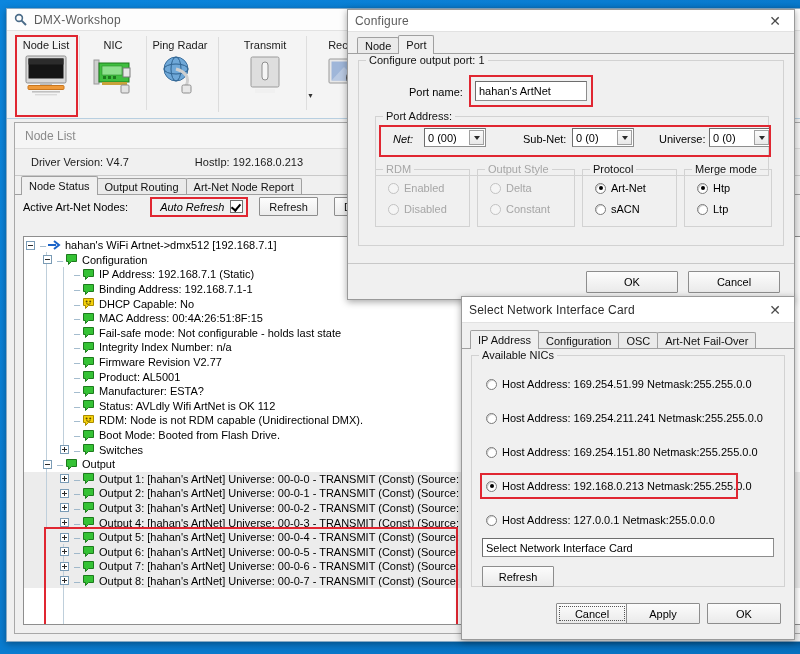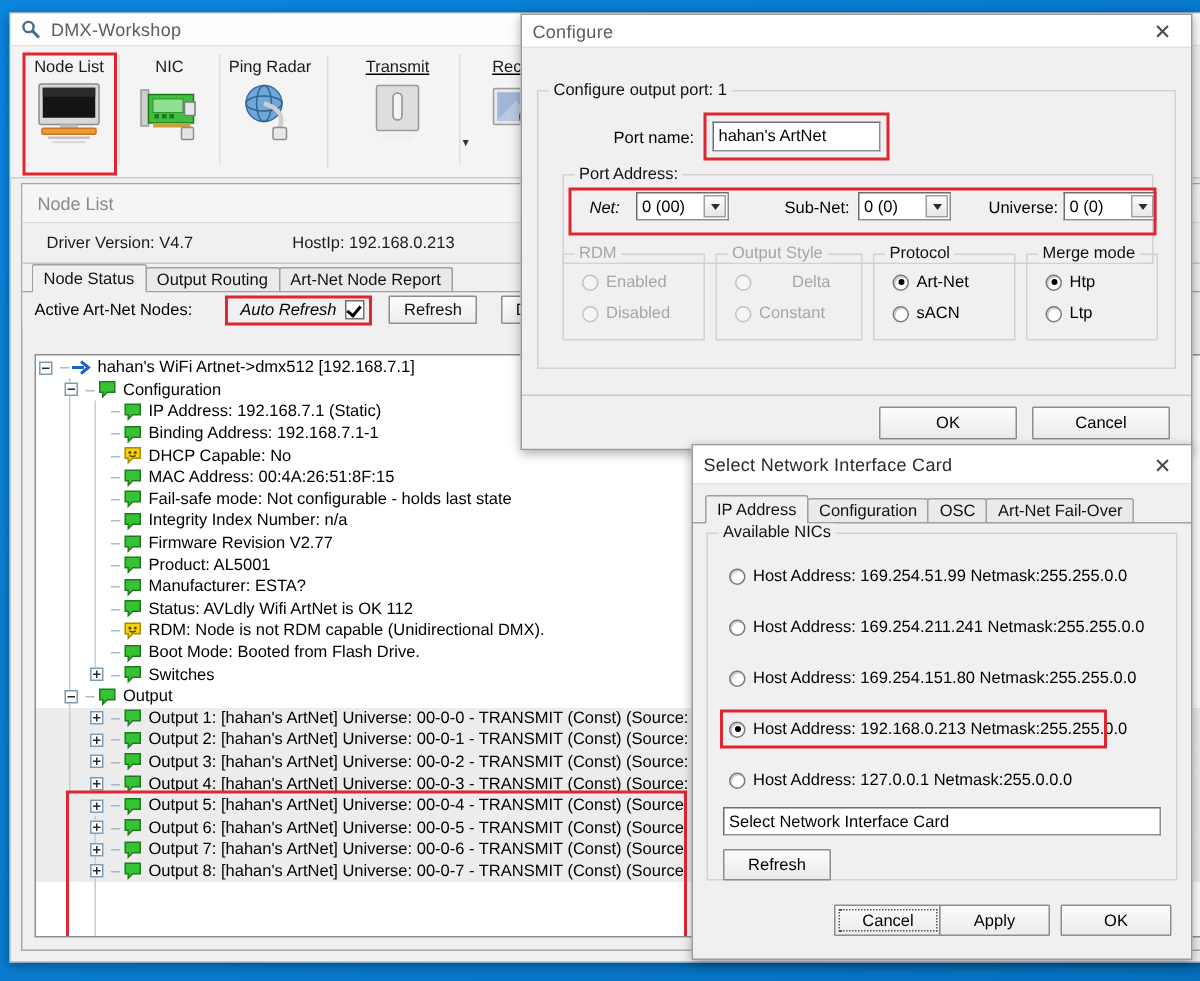--- a/index.html
+++ b/index.html
@@ -57,21 +57,21 @@
     display:flex; align-items:stretch; padding:2px 0 0 6px;
     position:relative;
   }
   .tbsep{ width:1px; background:#dcdcdc; margin:4px 5px 6px 5px; }
   .tbbtn{
     width:66px; display:flex; flex-direction:column; align-items:center;
     padding-top:5px; position:relative; cursor:default;
     border:1px solid transparent;
   }
   .tbbtn .lbl{ font-size:11px; color:#1b1b1b; margin-bottom:3px; white-space:nowrap;}
-  .tbbtn.wide{ width:82px;text-decoration:underline; }
+  .tbbtn.wide{ width:82px; }
   .tbbtn .ico{ width:48px; height:46px; position:relative; }
   .tbbtn .ico svg{ display:block; }
   .tbbtn .arrow{
     position:absolute; right:-9px; bottom:18px; font-size:7px; color:#333;
   }
   .tbdivider{ width:1px; background:#dedede; margin:3px 0 8px 0; }
   .redbox{ position:absolute; border:2px solid #e02631; pointer-events:none; }
 
   
   #nodelist{
@@ -629,20 +629,24 @@
     </div>
   </div>
 </div>
 
 <div class="win" id="configure">
   <div class="titlebar">
     <span class="tbtext">Configure</span>
     <span class="closebtn">✕</span>
   </div>
 
+  <div class="tabstrip" style="margin-top:3px; padding-left:9px;">
+    <div class="tab">Node</div>
+    <div class="tab active">Port</div>
+  </div>
 
   <div class="grp" style="left:10px; top:50px; right:10px; height:186px;">
     <span class="grplbl">Configure output port: 1</span>
 
     <span class="fieldlbl" style="left:50px; top:25px;">Port name:</span>
     <div class="wtext" style="left:116px; top:20px; width:112px; height:20px;">hahan's ArtNet</div>
     <div class="redbox" style="left:110px; top:14px; width:124px; height:32px;"></div>
 
     <div class="grp" style="left:16px; top:55px; right:14px; height:60px;">
       <span class="grplbl">Port Address:</span>
@@ -680,21 +684,21 @@
         <span>Enabled</span>
       </span>
       <span class="radio dim" style="left:12px; top:33px;">
         <span class="rdot"></span>
         <span>Disabled</span>
       </span>
     </div>
 
     <div class="grp" style="left:118px; top:108px; width:98px; height:58px;">
       <span class="grplbl dim">Output Style</span>
-      <span class="radio dim" style="left:12px; top:12px;gap:22px;">
+      <span class="radio dim" style="left:12px; top:12px;">
         <span class="rdot"></span>
         <span>Delta</span>
       </span>
       <span class="radio dim" style="left:12px; top:33px;">
         <span class="rdot"></span>
         <span>Constant</span>
       </span>
     </div>
 
     <div class="grp" style="left:325px; top:108px; width:88px; height:58px;">

